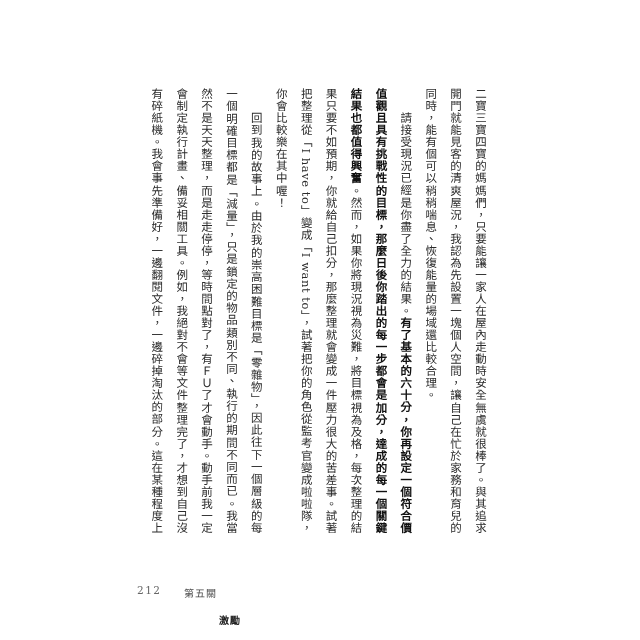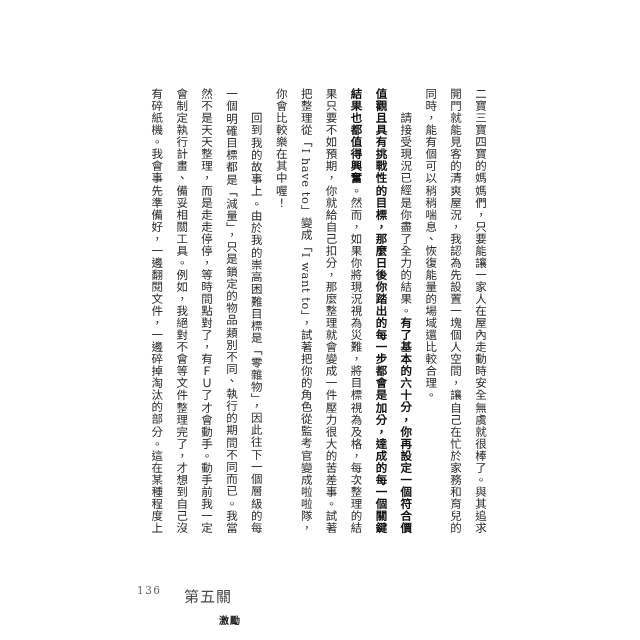--- a/index.html
+++ b/index.html
@@ -50,21 +50,21 @@
     left: 137px;
     top: 1px;
     font-size: 10.5px;
     letter-spacing: 1.5px;
     color: #666666;
   }
   .footer .chapter {
     position: absolute;
     left: 184px;
     top: 2px;
-    font-size: 15px;
+    font-size: 10px;
     letter-spacing: 1px;
     color: #4a4a4a;
   }
   .footer .chapter-title {
     position: absolute;
     left: 219px;
     top: 1px;
     font-size: 10px;
     letter-spacing: 1px;
     font-weight: 700;
@@ -78,18 +78,18 @@
 
 <div class="page">
 
   <main class="text-block">
     <p class="para"><span>二寶三寶四寶的媽媽們，只要能讓一家人在屋內走動時安全無虞就很棒了。與其追求開門就能見客的清爽屋況，我認為先設置一塊個人空間，讓自己在忙於家務和育兒的同時，能有個可以稍稍喘息、恢復能量的場域還比較合理。</span></p>
     <p class="para indent"><span>請接受現況已經是你盡了全力的結果。</span><span class="bold">有了基本的六十分，你再設定一個符合價值觀且具有挑戰性的目標，那麼日後你踏出的每一步都會是加分，達成的每一個關鍵結果也都值得興奮</span><span>。然而，如果你將現況視為災難，將目標視為及格，每次整理的結果只要不如預期，你就給自己扣分，那麼整理就會變成一件壓力很大的苦差事。試著把整理從「I have to」變成「I want to」，試著把你的角色從監考官變成啦啦隊，你會比較樂在其中喔！</span></p>
     <p class="para indent"><span>回到我的故事上。由於我的崇高困難目標是「零雜物」，因此往下一個層級的每一個明確目標都是「減量」，只是鎖定的物品類別不同、執行的期間不同而已。我當然不是天天整理，而是走走停停，等時間點對了，有ＦＵ了才會動手。動手前我一定會制定執行計畫、備妥相關工具。例如，我絕對不會等文件整理完了，才想到自己沒有碎紙機。我會事先準備好，一邊翻閱文件，一邊碎掉淘汰的部分。這在某種程度上</span></p>
   </main>
 
   <footer class="footer">
-    <span class="page-num">136</span>
+    <span class="page-num">212</span>
     <span class="chapter">第五關</span>
     <span class="chapter-title">激勵</span>
   </footer>
 
 </div>
 
 </body></html>

